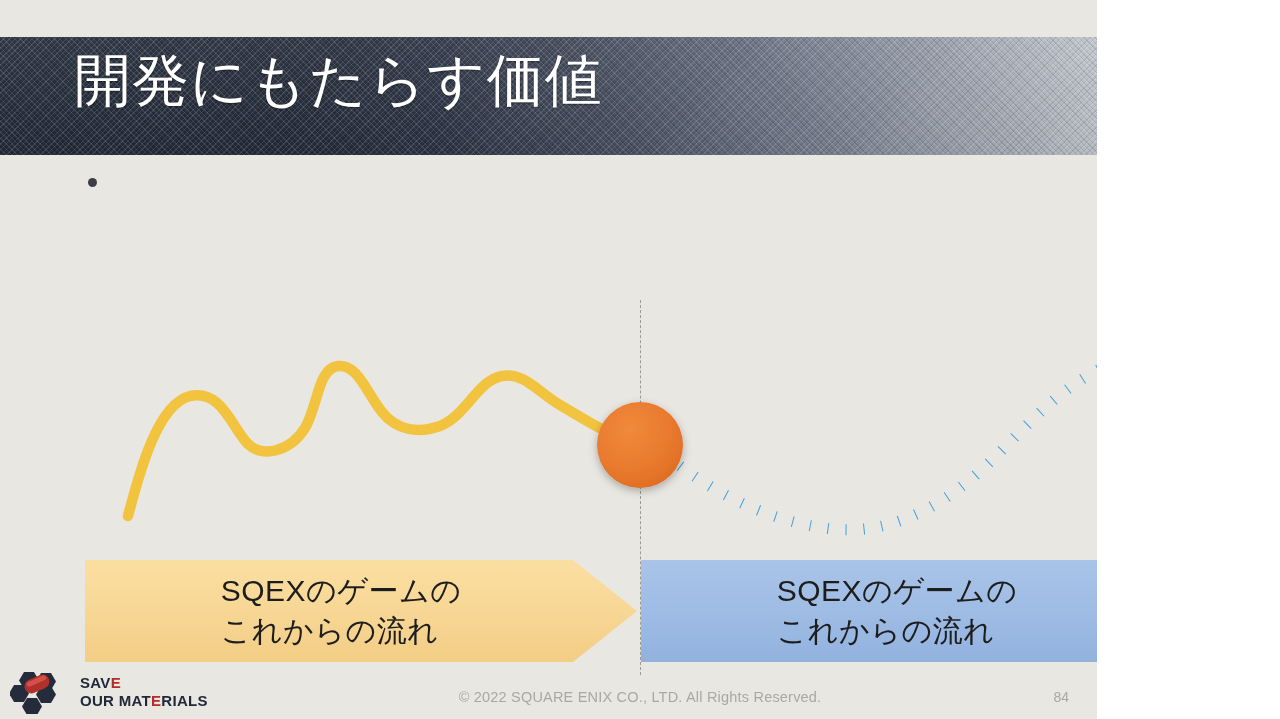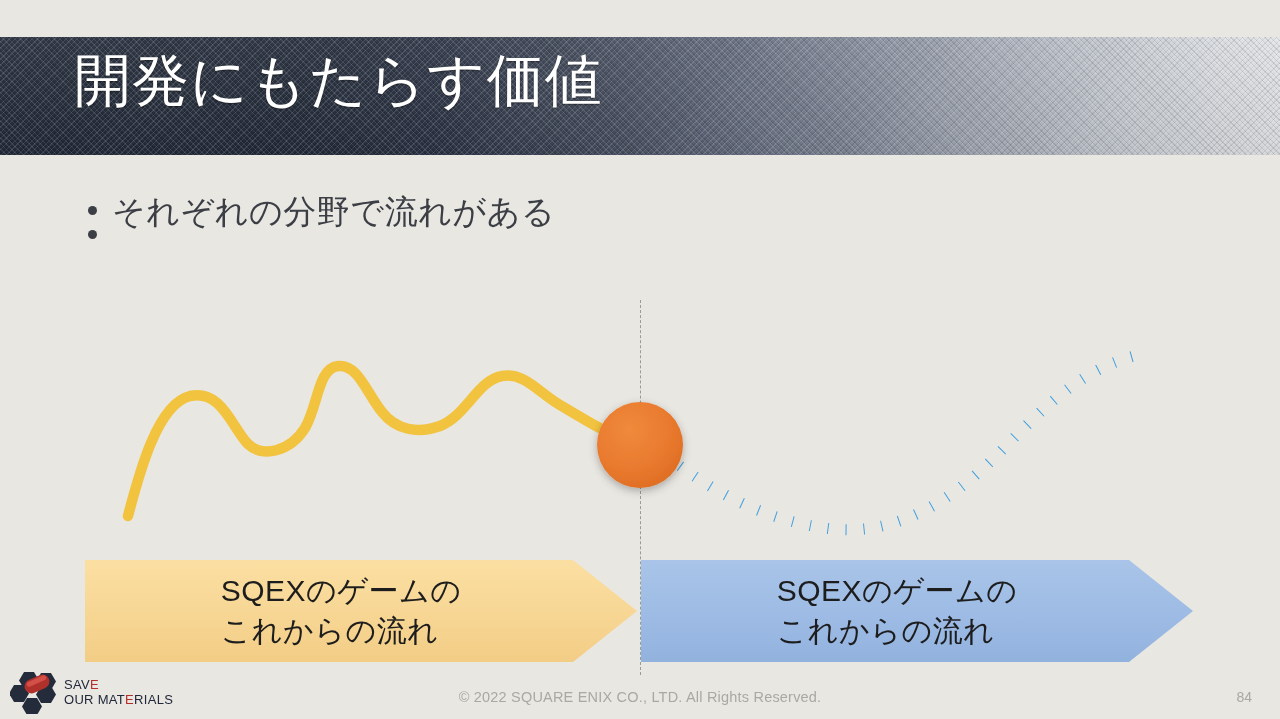--- a/index.html
+++ b/index.html
@@ -2,21 +2,21 @@
 <html><head>
 <meta charset="utf-8">
 <style>
   html, body {
     margin: 0;
     padding: 0;
     background: #ffffff;
   }
   #slide {
     position: relative;
-    width: 1280px;
+    width: 1097px;
     height: 719px;
     background: #e9e7e2;
     overflow: hidden;
     font-family: "Liberation Sans", "DejaVu Sans", sans-serif;
   }
 
   
   #header-band {
     position: absolute;
     left: 0;
@@ -155,23 +155,23 @@
     display: flex;
     align-items: center;
     z-index: 5;
   }
   #logo-mark {
     width: 52px;
     height: 44px;
     flex: 0 0 auto;
   }
   #logo-text {
-    margin-left: 2px;
-    font-size: 13px;
-    font-weight: normal;
+    margin-left: 18px;
+    font-size: 15px;
+    font-weight: bold;
     line-height: 1.18;
     color: #20283a;
     letter-spacing: 0.3px;
   }
   #logo-text .accent { color: #b32d2a; }
 
   #copyright {
     position: absolute;
     left: 0;
     top: 689px;
@@ -193,24 +193,20 @@
 </style>
 </head>
 <body>
 
 <div id="slide">
 
   <div id="header-band"></div>
   <div id="slide-title">開発にもたらす価値</div>
 
   <div id="bullets">
-    <div class="bullet-row">
-      <span class="bullet-dot"></span>
-      <span>それぞれの分野で流れがある</span>
-    </div>
     <div class="bullet-row">
       <span class="bullet-dot"></span>
     </div>
   </div>
 
   <div id="divider"></div>
 
   <svg id="curves" viewBox="0 0 1280 719">
     <defs>
       <radialGradient id="dotGrad" cx="38%" cy="32%" r="78%">

